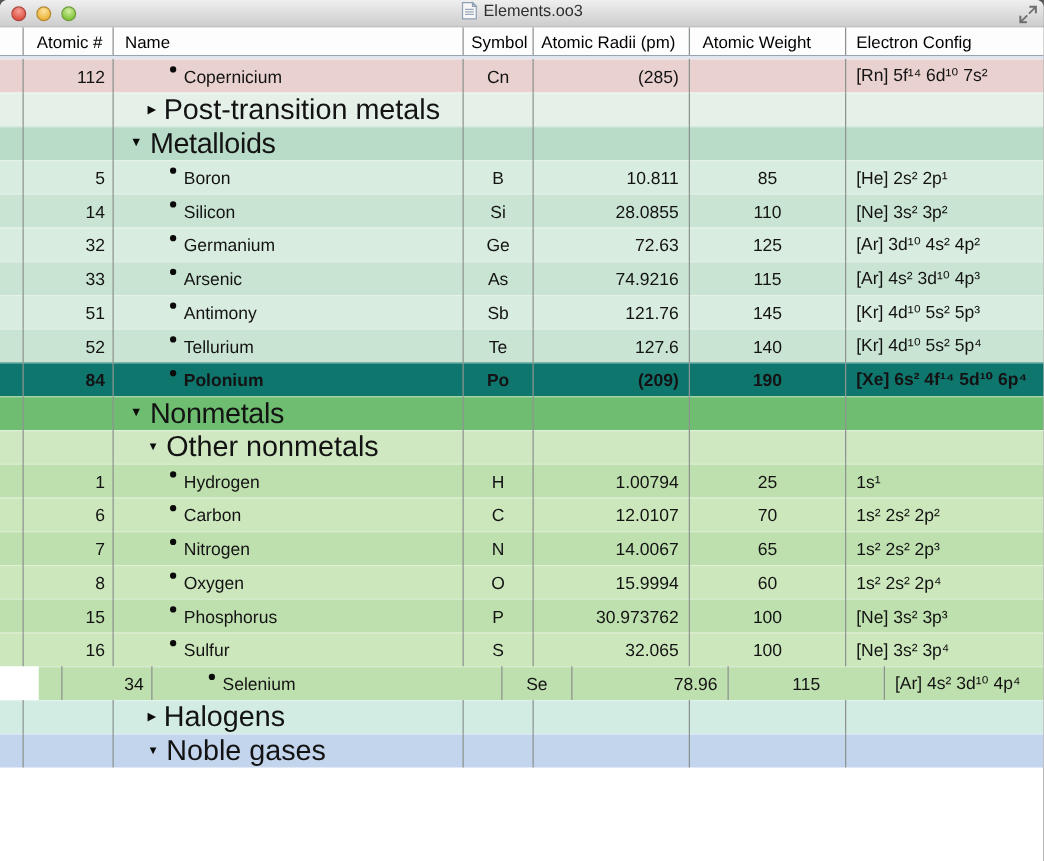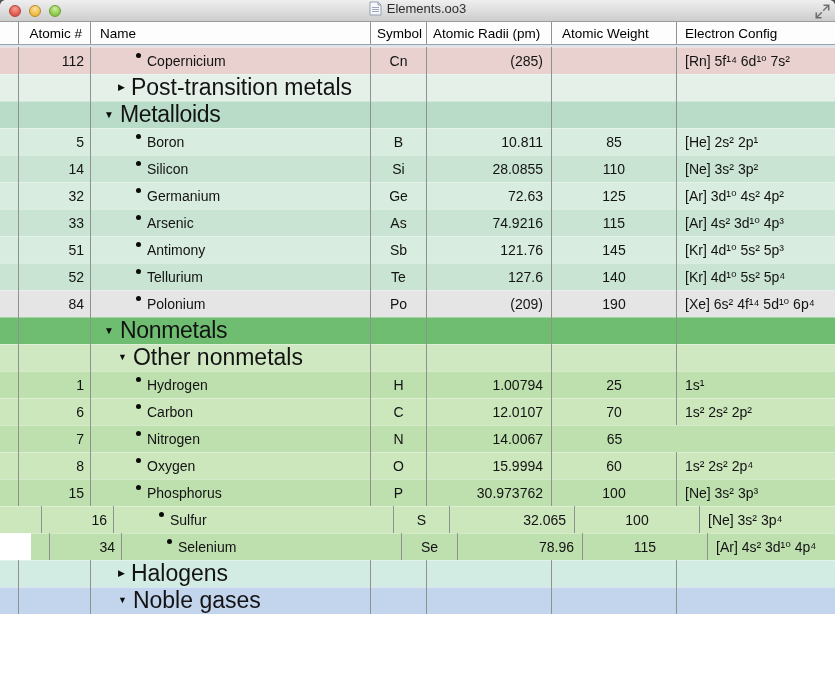--- a/index.html
+++ b/index.html
@@ -195,21 +195,21 @@
         <div class="cell c-num">52</div>
         <div class="cell c-name">
           <span class="bullet"></span>
           <span class="lbl">Tellurium</span>
         </div>
         <div class="cell c-center">Te</div>
         <div class="cell c-weight">127.6</div>
         <div class="cell c-center">140</div>
         <div class="cell c-config">[Kr] 4d¹⁰ 5s² 5p⁴</div>
       </div>
-      <div class="grid row el" style="background: #e5e5e5;">
+      <div class="grid row el" style="background: #0f766e; font-weight: bold;">
         <div class="cell"></div>
         <div class="cell c-num">84</div>
         <div class="cell c-name">
           <span class="bullet"></span>
           <span class="lbl">Polonium</span>
         </div>
         <div class="cell c-center">Po</div>
         <div class="cell c-weight">(209)</div>
         <div class="cell c-center">190</div>
         <div class="cell c-config">[Xe] 6s² 4f¹⁴ 5d¹⁰ 6p⁴</div>
@@ -265,20 +265,21 @@
       <div class="grid row el" style="background: rgb(190, 223, 174);">
         <div class="cell"></div>
         <div class="cell c-num">7</div>
         <div class="cell c-name">
           <span class="bullet"></span>
           <span class="lbl">Nitrogen</span>
         </div>
         <div class="cell c-center">N</div>
         <div class="cell c-weight">14.0067</div>
         <div class="cell c-center">65</div>
+        <div class="cell c-config">1s² 2s² 2p³</div>
       </div>
       <div class="grid row el" style="background: rgb(204, 231, 188);">
         <div class="cell"></div>
         <div class="cell c-num">8</div>
         <div class="cell c-name">
           <span class="bullet"></span>
           <span class="lbl">Oxygen</span>
         </div>
         <div class="cell c-center">O</div>
         <div class="cell c-weight">15.9994</div>
@@ -290,21 +291,21 @@
         <div class="cell c-num">15</div>
         <div class="cell c-name">
           <span class="bullet"></span>
           <span class="lbl">Phosphorus</span>
         </div>
         <div class="cell c-center">P</div>
         <div class="cell c-weight">30.973762</div>
         <div class="cell c-center">100</div>
         <div class="cell c-config">[Ne] 3s² 3p³</div>
       </div>
-      <div class="grid row el" style="background: rgb(204, 231, 188); padding-left: 23px;">
+      <div class="grid row el" style="background: rgb(204, 231, 188);">
         <div class="cell"></div>
         <div class="cell c-num">16</div>
         <div class="cell c-name">
           <span class="bullet"></span>
           <span class="lbl">Sulfur</span>
         </div>
         <div class="cell c-center">S</div>
         <div class="cell c-weight">32.065</div>
         <div class="cell c-center">100</div>
         <div class="cell c-config">[Ne] 3s² 3p⁴</div>

